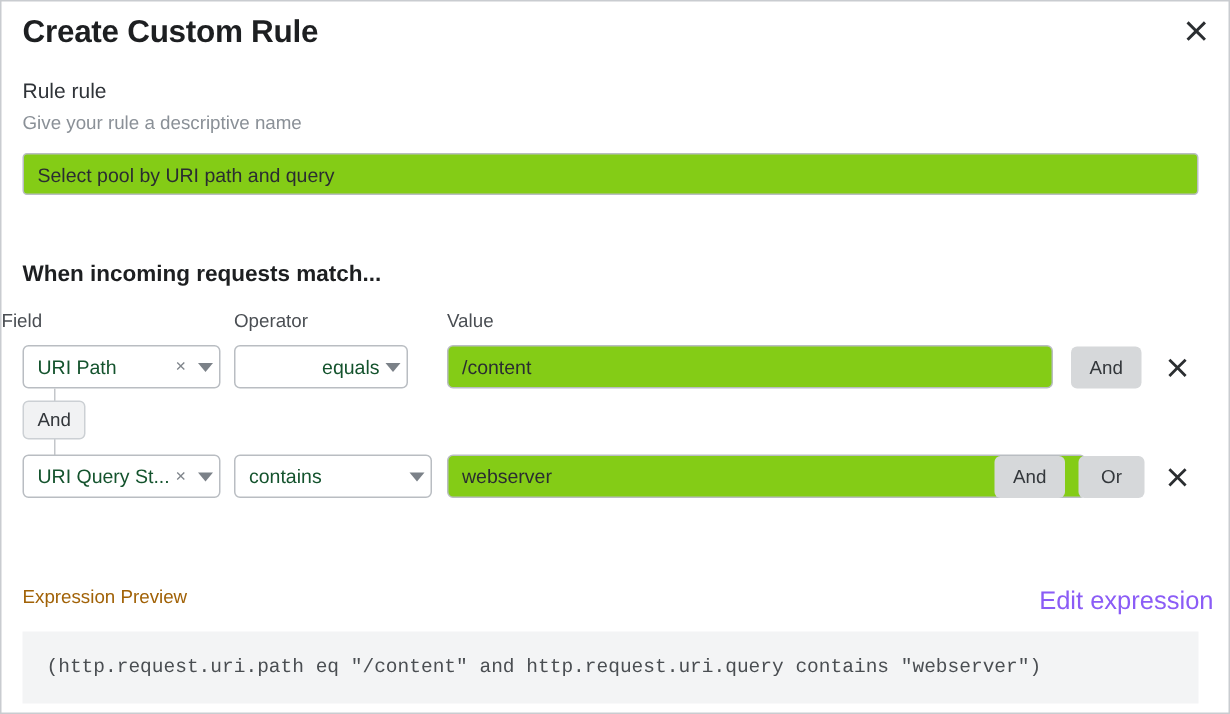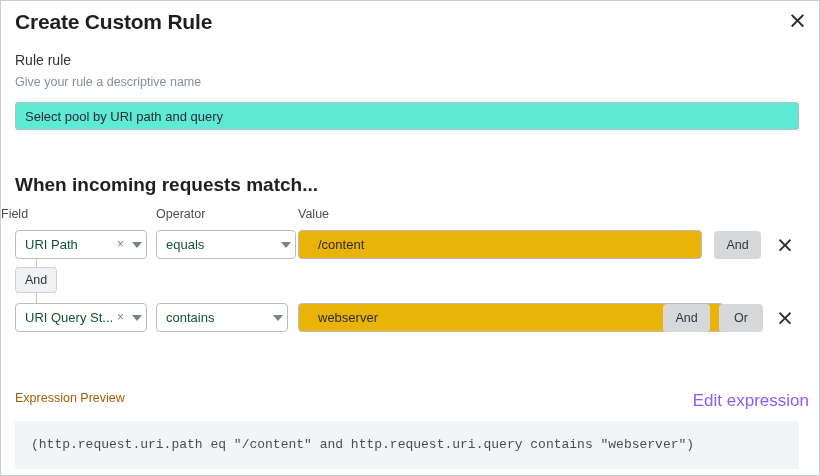--- a/index.html
+++ b/index.html
@@ -37,30 +37,30 @@
     font-size: 14px; color: #2f3338;
   }
   #rule-name-help {
     position: absolute; left: 14px; top: 74px;
     font-size: 12.5px; color: #8a9097;
   }
   #rule-name-input {
     position: absolute; left: 14px; top: 101px;
     width: 784px; height: 28px;
     border: 1px solid #b9bdc2; border-radius: 3px;
-    background: #5eead4; font-size: 13px; color: #2a2d31;
+    background: #84cc16; font-size: 13px; color: #2a2d31;
     padding: 0 9px;
     font-family: "Liberation Sans", sans-serif;
   }
   #rule-name-input::placeholder { color: #9aa0a6; }
 
   
   #match-heading {
     position: absolute; left: 14px; top: 173px;
-    font-size: 19px; font-weight: bold; color: #1d1f21;
+    font-size: 15px; font-weight: bold; color: #1d1f21;
   }
   .col-label {
     position: absolute; top: 206px;
     font-size: 12.5px; color: #4a4e53;
   }
   .col-label.field    { left: 0; }
   .col-label.operator { left: 155px; }
   .col-label.value    { left: 297px; }
 
   
@@ -93,44 +93,44 @@
     display: block;
     width: 0; height: 0;
     border-left: 5px solid transparent;
     border-right: 5px solid transparent;
     border-top: 6px solid #7b8188;
   }
 
   .text-input {
     position: absolute; height: 29px;
     border: 1px solid #b9bdc2; border-radius: 4px;
-    background: #eab308;
+    background: #84cc16;
     font-size: 13px; color: #2a2d31;
-    padding: 0 19px;
+    padding: 0 9px;
     font-family: "Liberation Sans", sans-serif;
   }
 
   .logic-btn {
     position: absolute; height: 28px;
     background: #d6d8da; border: none; border-radius: 4px;
     font-size: 12.5px; color: #33373b;
     font-family: "Liberation Sans", sans-serif;
     cursor: pointer;
     display: flex; align-items: center; justify-content: center;
   }
 
   .remove-btn {
     position: absolute;
     width: 20px; height: 20px;
     display: flex; align-items: center; justify-content: center;
     cursor: pointer; background: none; border: none; padding: 0;
   }
 
   #field-select-1    { left: 14px;  width: 132px; top: 229px; }
-  #operator-select-1 { left: 155px; width: 140px; top: 229px; }
+  #operator-select-1 { left: 155px; width: 116px; top: 229px; text-align: right; }
   #value-input-1     { left: 297px; width: 404px; top: 229px; }
   #and-btn-1         { left: 713px; width: 47px;  top: 230px; }
   #remove-btn-1      { left: 774px; top: 234px; }
 
   #field-select-2    { left: 14px;  width: 132px; top: 302px; }
   #operator-select-2 { left: 155px; width: 132px; top: 302px; }
   #value-input-2     { left: 297px; width: 426px; top: 302px; }
   #and-btn-2         { left: 662px; width: 47px;  top: 303px; }
   #or-btn-2          { left: 718px; width: 44px;  top: 303px; }
   #remove-btn-2      { left: 774px; top: 307px; }

